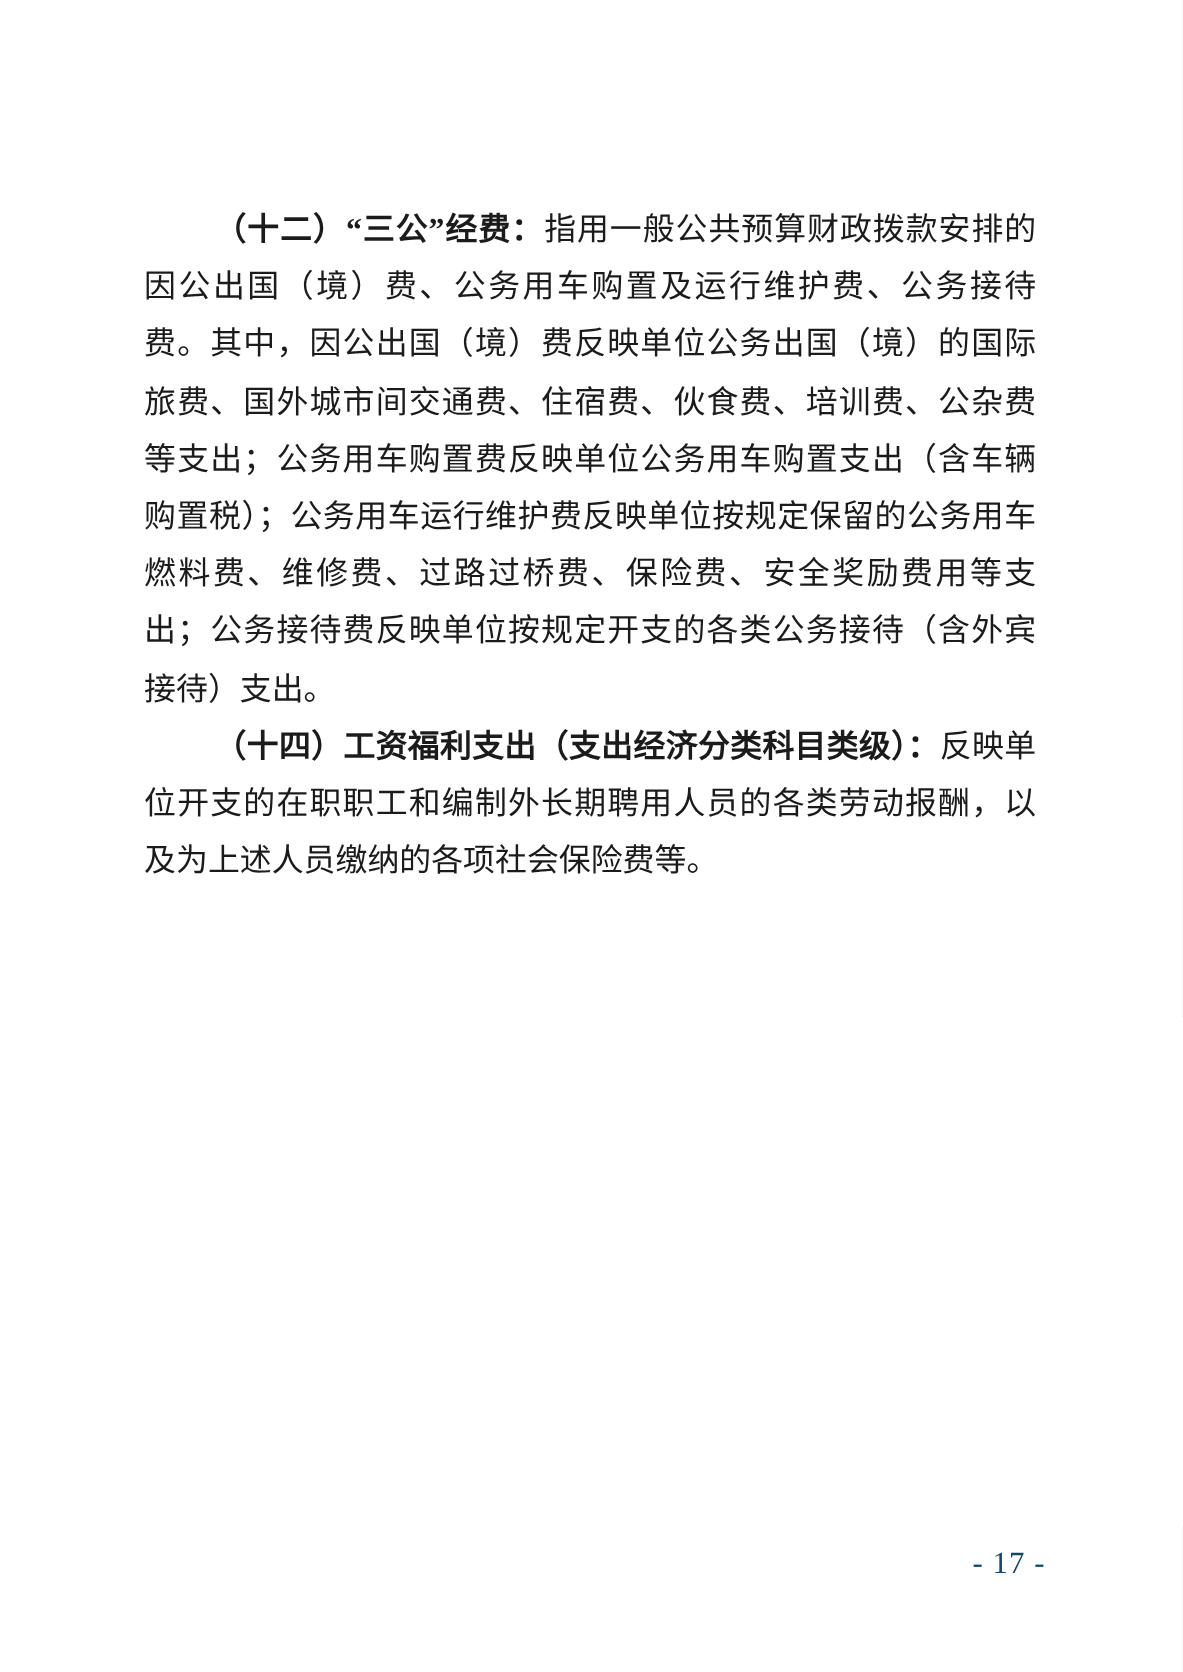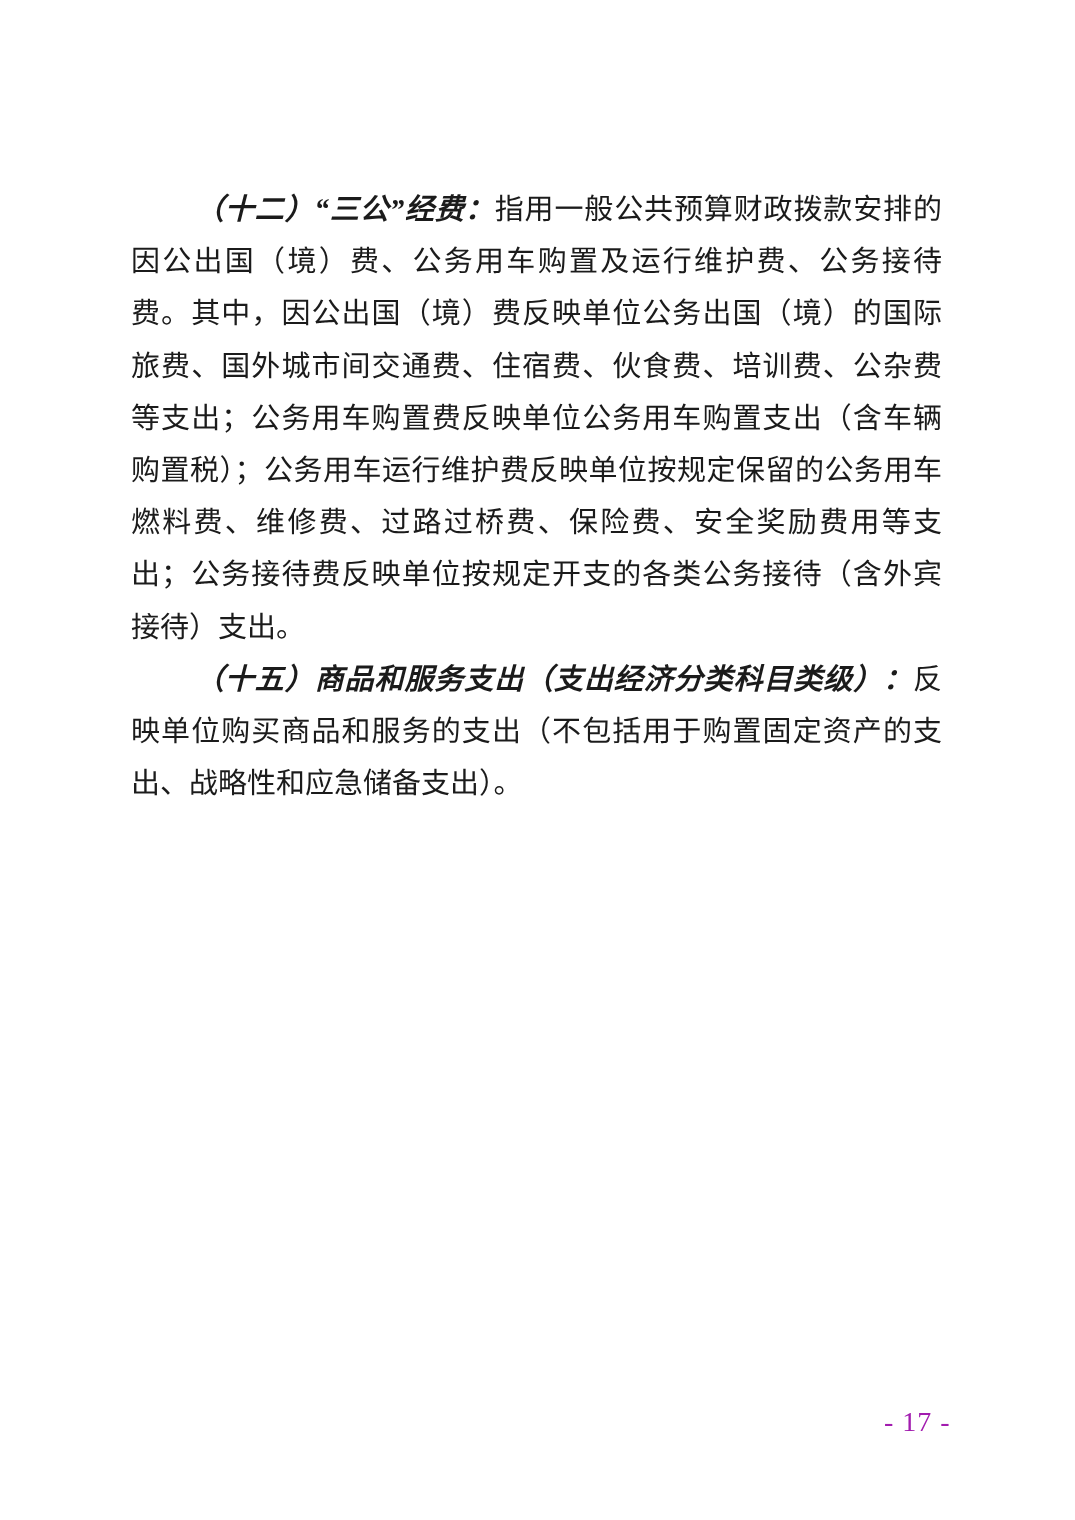--- a/index.html
+++ b/index.html
@@ -28,51 +28,50 @@
     padding: 0;
     font-size: 29px;
     line-height: 52.2px;
     text-indent: 64px;
     text-align: justify;
     text-justify: inter-ideograph;
     word-break: break-all;
   }
   .para .lead {
     font-weight: 700;
-    font-style: italic;
   }
   .page-footer {
     position: absolute;
     top: 1406px;
     left: 0;
     width: 100%;
     height: 40px;
   }
   .page-number {
     position: absolute;
     left: 884px;
     top: 0;
     font-size: 28px;
     line-height: 32px;
-    color: #a21caf;
+    color: #0c4a6e;
     letter-spacing: 1px;
     white-space: nowrap;
   }
 </style>
 </head>
 <body>
 
 <div class="page">
   <main class="content">
 
     <p class="para"><span class="lead">（十二）“三公”经费：</span><span>指用一般公共预算财政拨款安排的因公出国（境）费、公务用车购置及运行维护费、公务接待费。其中，因公出国（境）费反映单位公务出国（境）的国际旅费、国外城市间交通费、住宿费、伙食费、培训费、公杂费等支出；公务用车购置费反映单位公务用车购置支出（含车辆购置税）；公务用车运行维护费反映单位按规定保留的公务用车燃料费、维修费、过路过桥费、保险费、安全奖励费用等支出；公务接待费反映单位按规定开支的各类公务接待（含外宾接待）支出。</span></p>
 
 
+    <p class="para"><span class="lead">（十四）工资福利支出（支出经济分类科目类级）：</span><span>反映单位开支的在职职工和编制外长期聘用人员的各类劳动报酬，以及为上述人员缴纳的各项社会保险费等。</span></p>
 
-    <p class="para"><span class="lead">（十五）商品和服务支出（支出经济分类科目类级）：</span><span>反映单位购买商品和服务的支出（不包括用于购置固定资产的支出、战略性和应急储备支出）。</span></p>
 
 
   </main>
 
   <footer class="page-footer">
     <span class="page-number">- 17 -</span>
   </footer>
 </div>
 
 </body></html>

